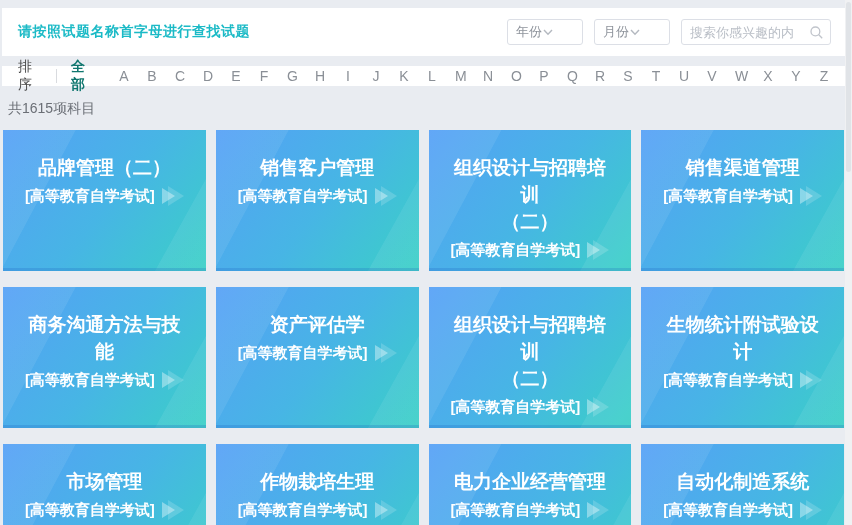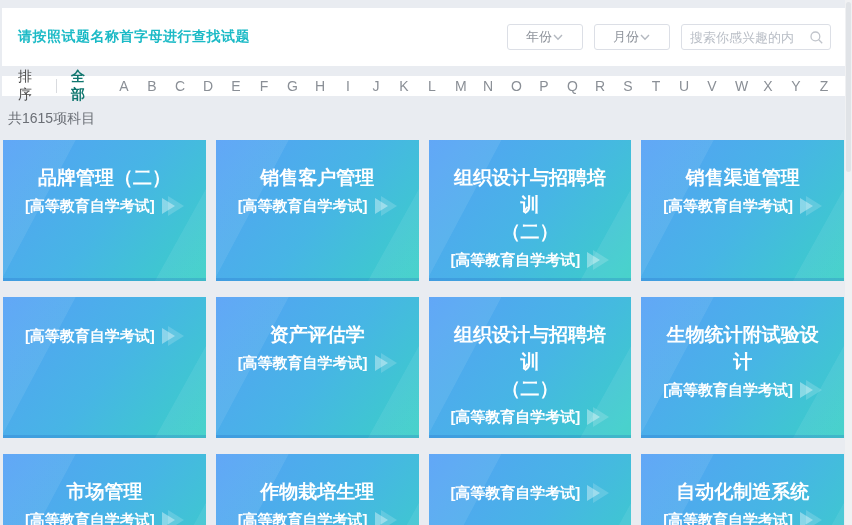--- a/index.html
+++ b/index.html
@@ -7,28 +7,28 @@
   body {
     position:relative;
     background:#e9ecf1;
     font-family:"Liberation Sans", sans-serif;
     overflow:hidden;
   }
   .page { position:absolute; left:2px; top:0; width:843px; }
 
   
   .bar1 {
-    margin-top:8px; background:#ffffff; height:58px;
+    margin-top:8px; background:#ffffff; height:48px;
     display:flex; align-items:center; padding:0 14px 0 16px;
   }
   .notice { color:#1bbac6; font-weight:bold; font-size:14px; letter-spacing:.5px; }
   .controls { margin-left:auto; display:flex; align-items:center; gap:11px; }
   .select {
     width:76px; height:26px; border:1px solid #dcdfe6; border-radius:3px;
-    display:flex; align-items:center; justify-content:center;
+    display:flex; align-items:center; justify-content:flex-start;
     padding:0 8px; color:#8f949c; font-size:13px; background:#fff; cursor:pointer;
   }
   .chev { display:flex; }
   .searchbox {
     width:150px; height:26px; border:1px solid #dcdfe6; border-radius:3px;
     display:flex; align-items:center; padding:0 6px 0 8px; background:#fff;gap:16px;
   }
   .searchbox input {
     border:none; outline:none; flex:1; min-width:0; font-size:13px; color:#333;
     font-family:"Liberation Sans", sans-serif; background:transparent;
@@ -192,20 +192,21 @@
       </div>
       <div class="card">
         <div class="title">销售渠道管理</div>
         <div class="tagrow">
           <span class="tag">[高等教育自学考试]</span>
           <span class="arrow a1"></span>
           <span class="arrow a2"></span>
         </div>
       </div>
       <div class="card">
+        <div class="title">商务沟通方法与技能</div>
         <div class="tagrow">
           <span class="tag">[高等教育自学考试]</span>
           <span class="arrow a1"></span>
           <span class="arrow a2"></span>
         </div>
       </div>
       <div class="card">
         <div class="title">资产评估学</div>
         <div class="tagrow">
           <span class="tag">[高等教育自学考试]</span>
@@ -240,20 +241,21 @@
       </div>
       <div class="card">
         <div class="title">作物栽培生理</div>
         <div class="tagrow">
           <span class="tag">[高等教育自学考试]</span>
           <span class="arrow a1"></span>
           <span class="arrow a2"></span>
         </div>
       </div>
       <div class="card">
+        <div class="title">电力企业经营管理</div>
         <div class="tagrow">
           <span class="tag">[高等教育自学考试]</span>
           <span class="arrow a1"></span>
           <span class="arrow a2"></span>
         </div>
       </div>
       <div class="card">
         <div class="title">自动化制造系统</div>
         <div class="tagrow">
           <span class="tag">[高等教育自学考试]</span>

